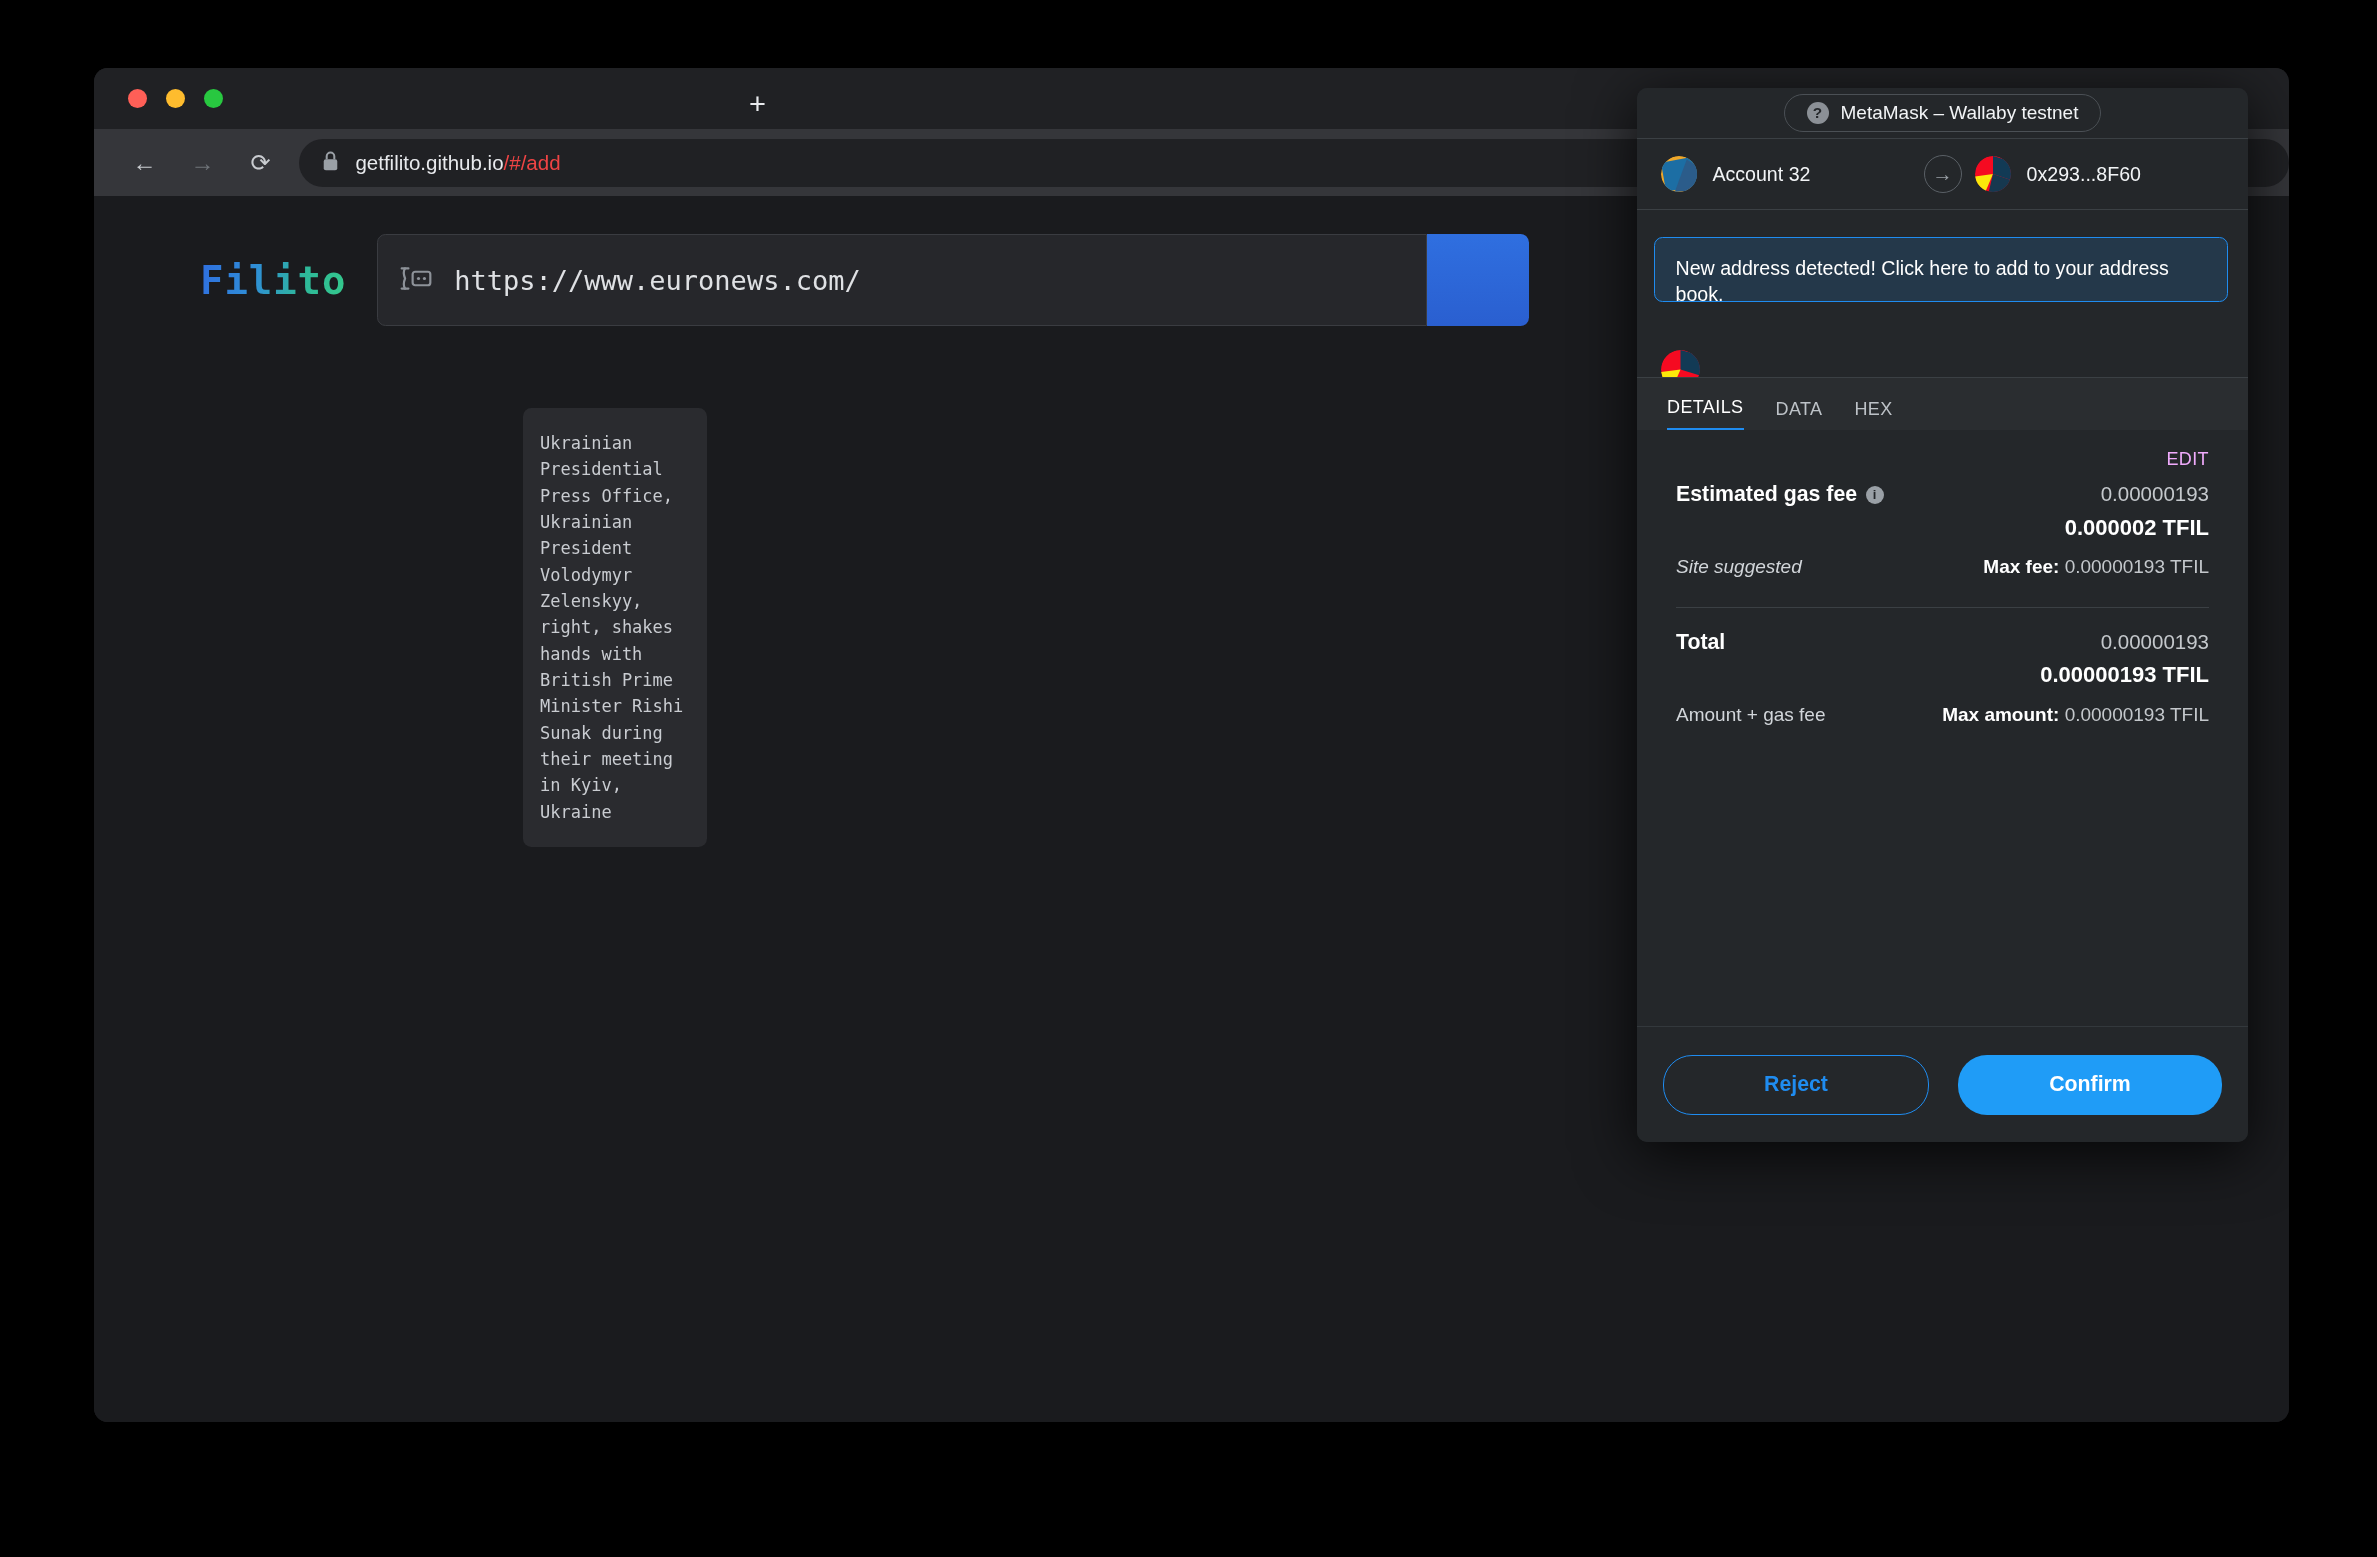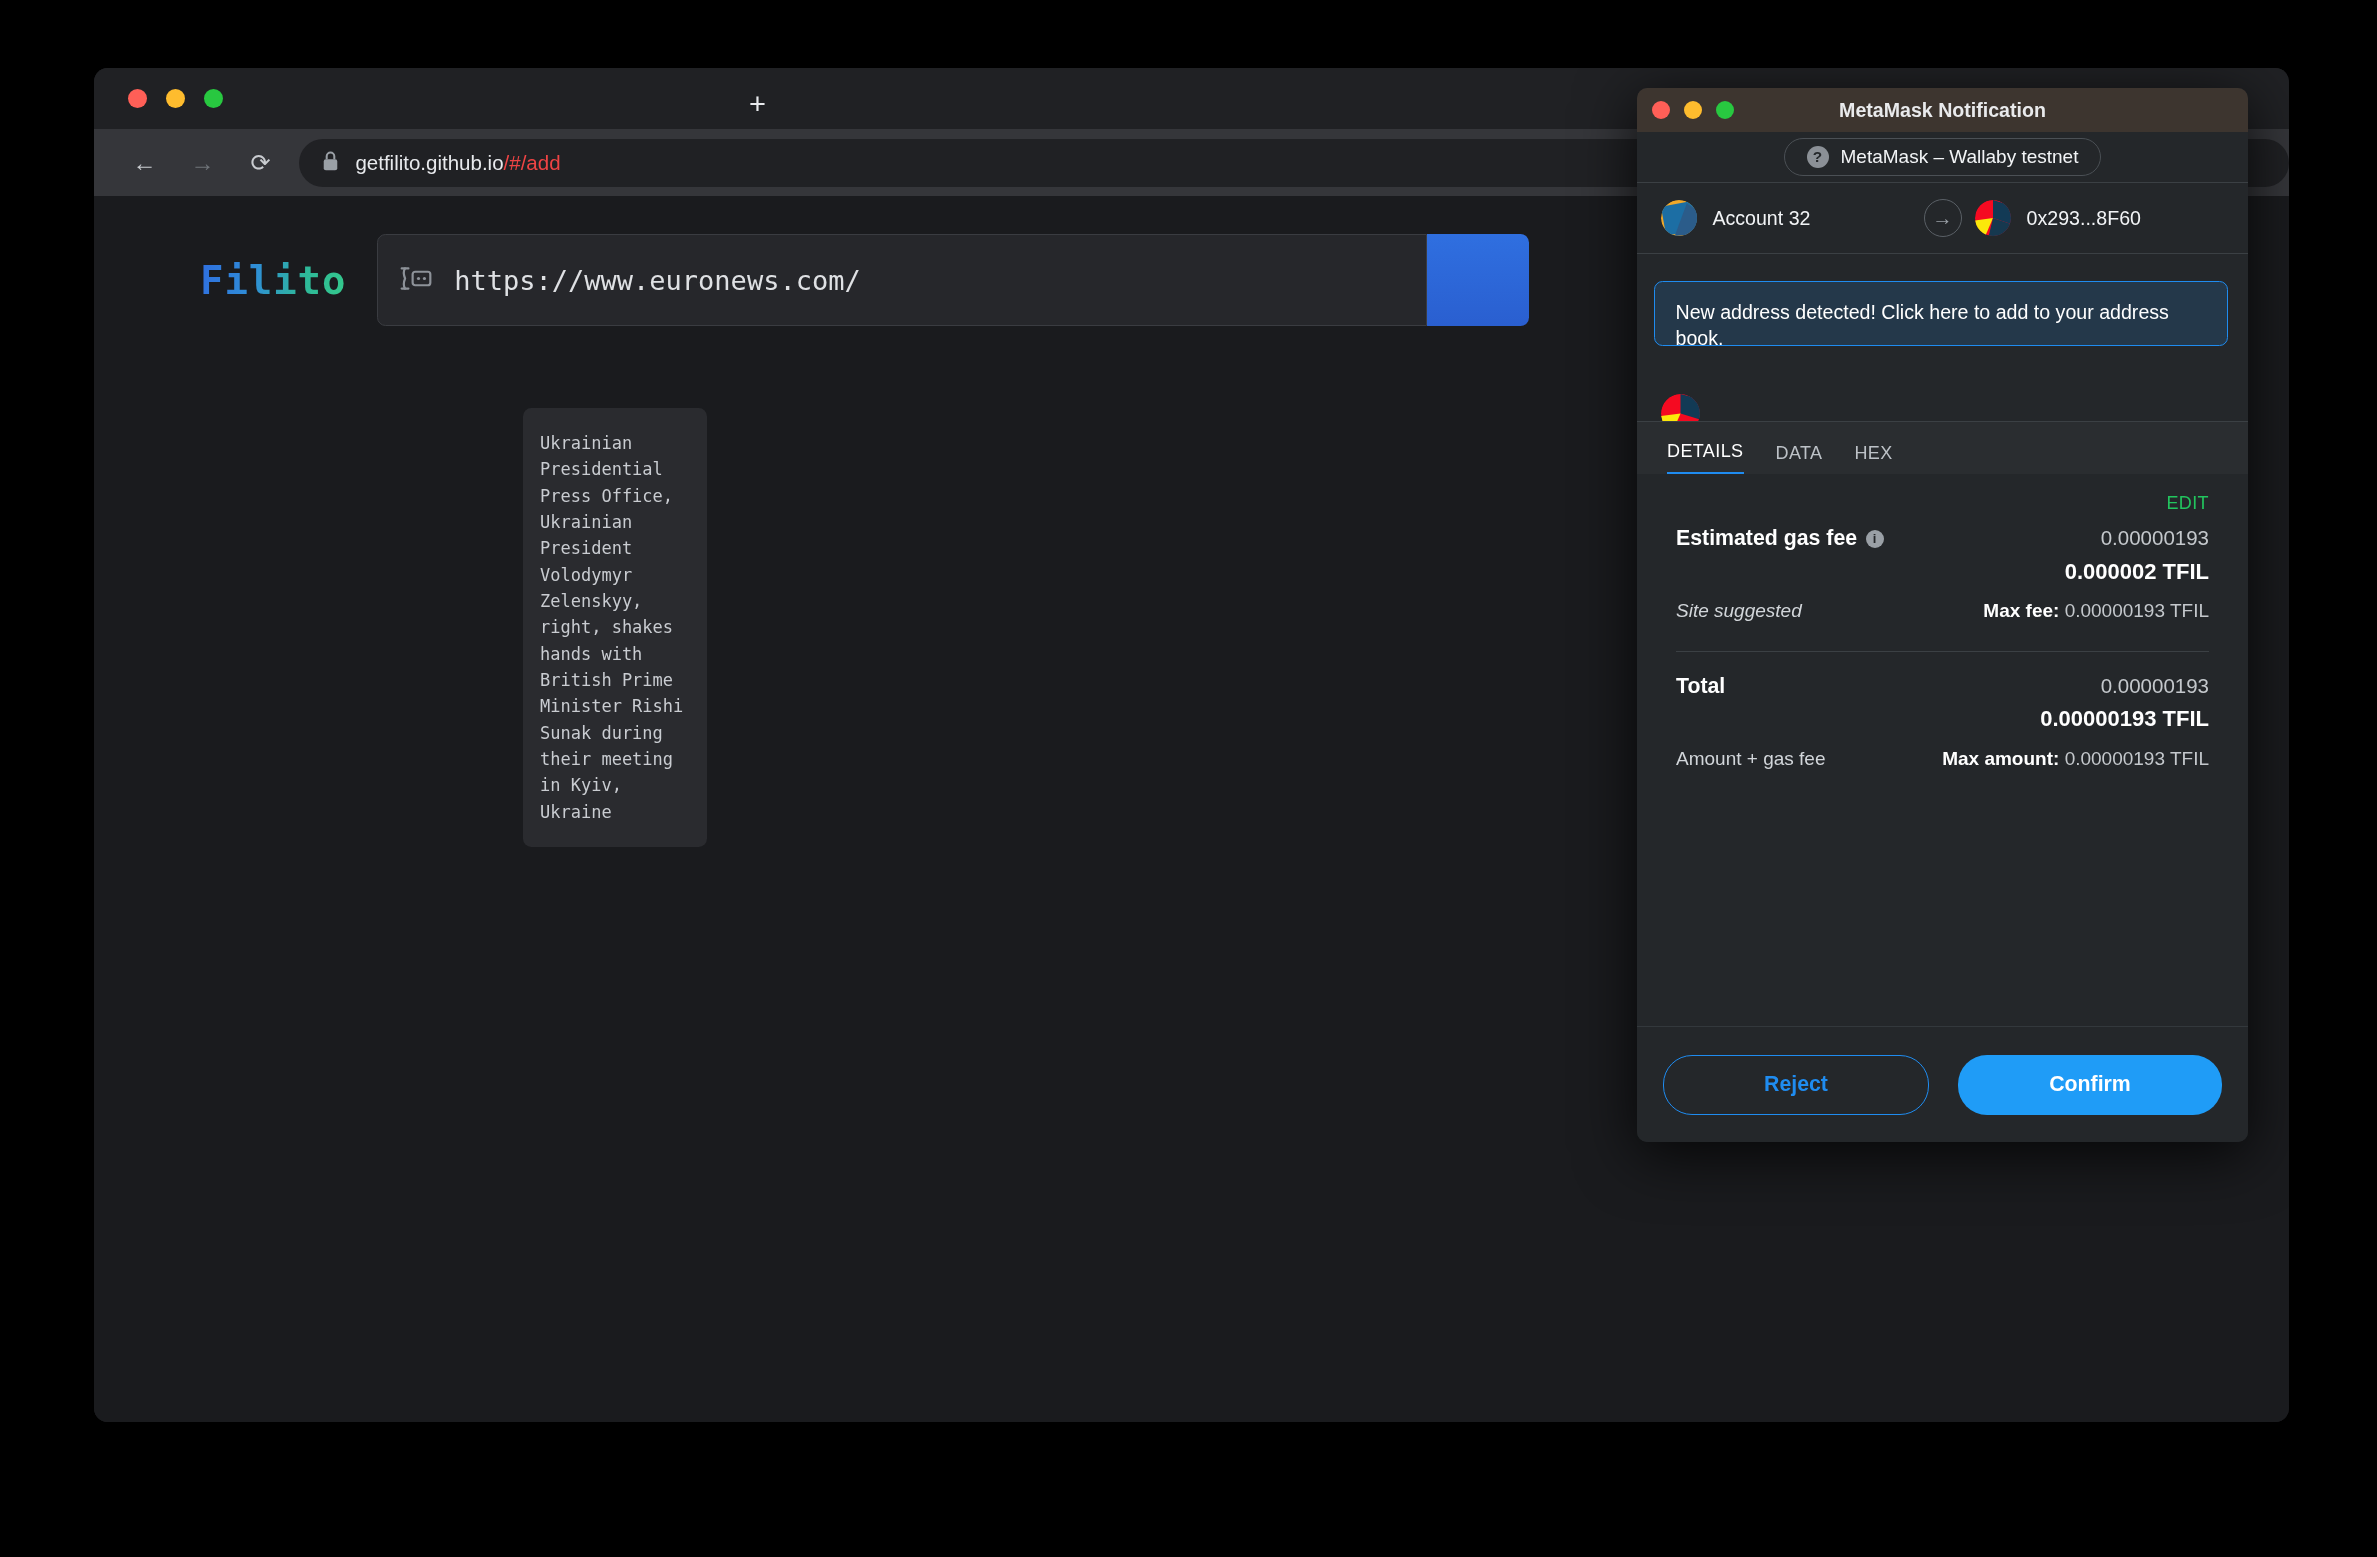--- a/index.html
+++ b/index.html
@@ -266,21 +266,21 @@
   }
   .mm-tab.active { color: #ffffff; border-bottom: 2.6px solid #1f8cf0; }
 
   #mm-details {
     flex: 1;
     background: #24272a;
     padding: 19px 39px 0 39px;
     position: relative;
   }
   #edit-link {
-    text-align: right; color: #22c55e; font-size: 18px;
+    text-align: right; color: #f0abfc; font-size: 18px;
     letter-spacing: 0.4px; cursor: pointer;
     margin-bottom: 12px;
   }
   .fee-block { position: relative; padding-bottom: 15.4px; }
   .fee-row-top {
     display: flex; justify-content: space-between; align-items: flex-start;
   }
   .fee-label {
     color: #ffffff; font-size: 21.3px; font-weight: bold;
     display: flex; align-items: center; gap: 8.5px;
@@ -476,28 +476,20 @@
             linear-gradient(180deg,#111 0 49%,#1f1f23 49% 51%,#3a6b2e 51% 100%)"></div>
         </div>
       </div>
 
     </div>
   </div>
 </div>
 
 <div id="metamask-window">
 
-  <div id="mm-titlebar">
-    <div class="traffic-lights">
-      <div class="tl red"></div>
-      <div class="tl yellow"></div>
-      <div class="tl green"></div>
-    </div>
-    <div id="mm-title">MetaMask Notification</div>
-  </div>
 
   <div id="mm-network-row">
     <div id="network-pill">
       <span id="network-dot">?</span>
       <span id="network-name">MetaMask – Wallaby testnet</span>
     </div>
   </div>
 
   <div id="mm-accounts-row">
     <div class="acct">

